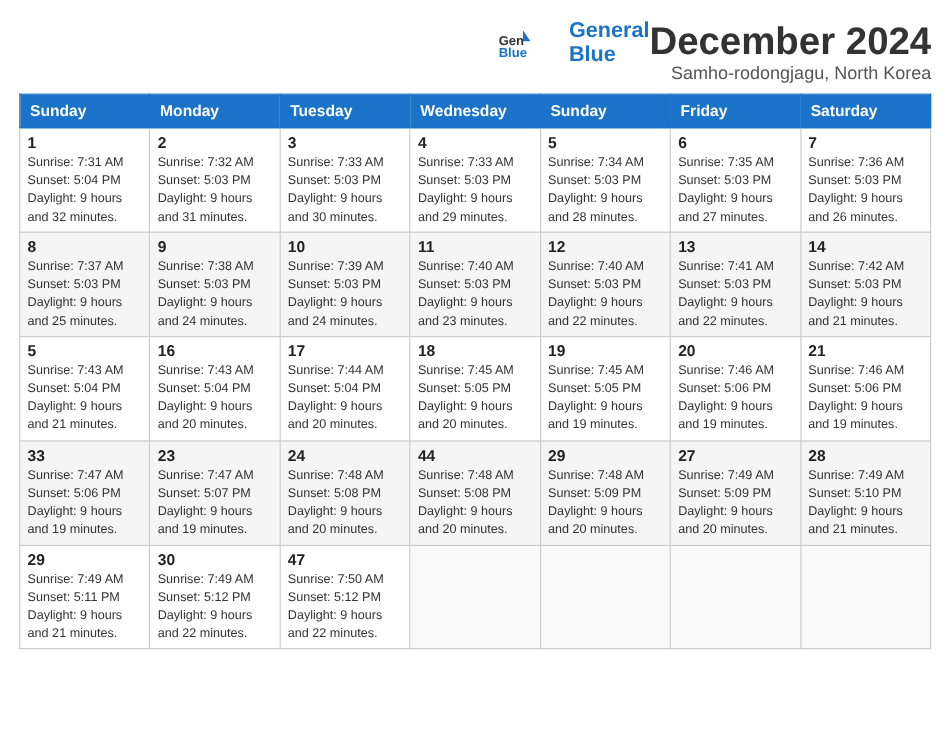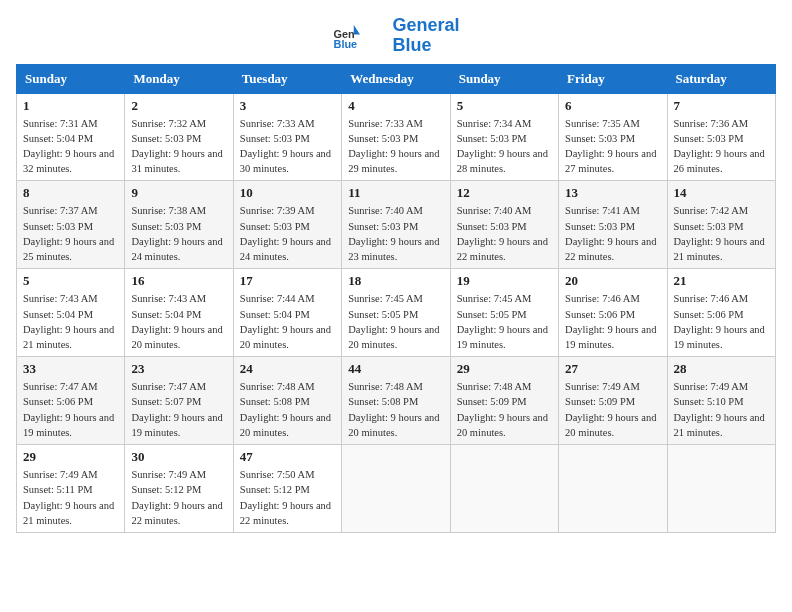--- a/index.html
+++ b/index.html
@@ -5,21 +5,21 @@
     * { box-sizing: border-box; margin: 0; padding: 0; }
     body {
       font-family: Arial, sans-serif;
       background: #fff;
       width: 792px;
       min-height: 612px;
       padding: 16px;
     }
     .header {
       display: flex;
-      justify-content: center;
+      justify-content: flex-end;
       align-items: flex-start;
       margin-bottom: 8px;
     }
     .logo {
       display: flex;
       align-items: center;
       gap: 4px;
     }
     .logo-text {
       font-size: 18px;
@@ -44,21 +44,20 @@
       color: #333;
     }
     .location {
       font-size: 15px;
       color: #555;
     }
     .calendar {
       width: 100%;
       border-collapse: collapse;
       font-size: 11px;
-      font-family: Liberation Serif, serif;
     }
     .calendar th {
       background: #1a73c8;
       color: #fff;
       text-align: left;
       padding: 6px 8px;
       font-size: 13px;
       font-weight: bold;
       border: 1px solid #1a73c8;
     }
@@ -97,20 +96,24 @@
     <svg class="logo-icon" viewBox="0 0 36 36" xmlns="http://www.w3.org/2000/svg">
       <text x="2" y="20" font-size="14" font-weight="bold" fill="#333" font-family="Arial">Gen</text>
       <text x="2" y="33" font-size="14" font-weight="bold" fill="#1a73c8" font-family="Arial">Blue</text>
       <polygon points="28,4 36,16 28,16" fill="#1a73c8"></polygon>
     </svg>
     <div>
       <div class="logo-text"><span>General</span></div>
       <div class="logo-text" style="color:#1a73c8;">Blue</div>
     </div>
   </div>
+  <div class="title-section">
+    <div class="month-title">December 2024</div>
+    <div class="location">Samho-rodongjagu, North Korea</div>
+  </div>
 </div>
 
 <table class="calendar">
   <thead>
     <tr>
     <th>Sunday</th>
         <th>Monday</th>
         <th>Tuesday</th>
         <th>Wednesday</th>
         <th>Sunday</th>

